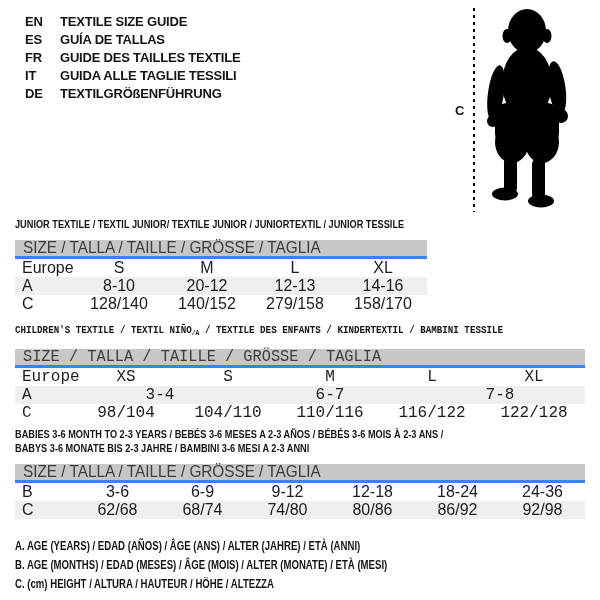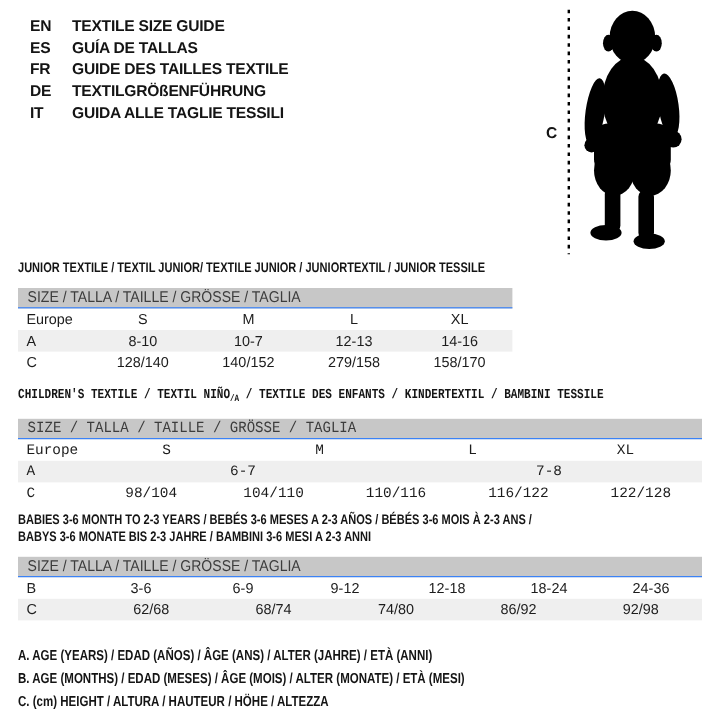--- a/index.html
+++ b/index.html
@@ -20,23 +20,23 @@
   .c-label{position:absolute;left:455px;top:104px;font-size:13px;font-weight:bold;line-height:14px;}
   .baby{position:absolute;left:484px;top:8px;}
 
   
   .table{position:absolute;left:15px;}
   .t-junior{top:217px;width:412px;}
   .t-children{top:323px;width:570px;font-family:Liberation Mono, monospace;}
   .t-babies{top:427px;width:570px;}
   .ttitle{font-size:11.5px;font-weight:bold;line-height:14px;white-space:nowrap;}
   .subpart{font-size:8px;vertical-align:-2px;}
-  .sizebar{margin-top:9px;height:16px;line-height:16px;background:#c7c7c7;border-bottom:1px solid #3b82f6;
-           padding-left:8px;font-size:13px;color:#3c3c3c;}
-  .trow{display:flex;height:18px;line-height:18px;font-size:12px;color:#1c1c1c;}
+  .sizebar{margin-top:9px;height:16px;line-height:16px;background:#c7c7c7;border-bottom:3px solid #3b82f6;
+           padding-left:8px;font-size:17px;color:#3c3c3c;}
+  .trow{display:flex;height:18px;line-height:18px;font-size:16px;color:#1c1c1c;}
   .trow.shaded{background:#efefef;}
   .tlabel{width:60px;padding-left:7px;box-sizing:border-box;}
   .tcell{flex:1;text-align:center;}
 
   
   .footnotes{position:absolute;left:15px;top:537px;}
   .footnote{height:19px;line-height:19px;font-size:12px;font-weight:bold;white-space:nowrap;}
 </style>
 </head>
 <body>
@@ -50,26 +50,26 @@
     </div>
     <div class="legend-row">
       <span class="legend-code">ES</span>
       <span>GUÍA DE TALLAS</span>
     </div>
     <div class="legend-row">
       <span class="legend-code">FR</span>
       <span>GUIDE DES TAILLES TEXTILE</span>
     </div>
     <div class="legend-row">
+      <span class="legend-code">IT</span>
+      <span>GUIDA ALLE TAGLIE TESSILI</span>
+    </div>
+    <div class="legend-row">
       <span class="legend-code">DE</span>
       <span>TEXTILGRÖßENFÜHRUNG</span>
-    </div>
-    <div class="legend-row">
-      <span class="legend-code">IT</span>
-      <span>GUIDA ALLE TAGLIE TESSILI</span>
     </div>
   </div>
 
   <span class="c-label">C</span>
   <svg class="dash-line" width="4" height="204">
     <line x1="2" y1="0" x2="2" y2="204" stroke="#000000" stroke-width="2" stroke-dasharray="3 4"></line>
   </svg>
   <svg class="baby" width="110" height="202" viewBox="0 0 110 202">
     <g fill="#000000">
       <ellipse cx="43" cy="23" rx="19" ry="22"></ellipse>
@@ -104,21 +104,21 @@
     <div class="trow">
       <div class="tlabel">Europe</div>
       <div class="tcell">S</div>
       <div class="tcell">M</div>
       <div class="tcell">L</div>
       <div class="tcell">XL</div>
     </div>
     <div class="trow shaded">
       <div class="tlabel">A</div>
       <div class="tcell">8-10</div>
-      <div class="tcell">10-7</div>
+      <div class="tcell">20-12</div>
       <div class="tcell">12-13</div>
       <div class="tcell">14-16</div>
     </div>
     <div class="trow">
       <div class="tlabel">C</div>
       <div class="tcell">128/140</div>
       <div class="tcell">140/152</div>
       <div class="tcell">279/158</div>
       <div class="tcell">158/170</div>
     </div>
@@ -126,27 +126,29 @@
 
   <div class="table t-children">
     <div class="ttitle">
       <span class="cond80"><span>CHILDREN'S TEXTILE / TEXTIL NIÑO</span><span class="subpart">/A</span><span> / TEXTILE DES ENFANTS / KINDERTEXTIL / BAMBINI TESSILE</span></span>
     </div>
     <div class="sizebar">
       <span class="cond90">SIZE / TALLA / TAILLE / GRÖSSE / TAGLIA</span>
     </div>
     <div class="trow">
       <div class="tlabel">Europe</div>
+      <div class="tcell">XS</div>
       <div class="tcell">S</div>
       <div class="tcell">M</div>
       <div class="tcell">L</div>
       <div class="tcell">XL</div>
     </div>
     <div class="trow shaded">
       <div class="tlabel">A</div>
+      <div class="tcell">3-4</div>
       <div class="tcell">6-7</div>
       <div class="tcell">7-8</div>
     </div>
     <div class="trow">
       <div class="tlabel">C</div>
       <div class="tcell">98/104</div>
       <div class="tcell">104/110</div>
       <div class="tcell">110/116</div>
       <div class="tcell">116/122</div>
       <div class="tcell">122/128</div>
@@ -170,20 +172,21 @@
       <div class="tcell">9-12</div>
       <div class="tcell">12-18</div>
       <div class="tcell">18-24</div>
       <div class="tcell">24-36</div>
     </div>
     <div class="trow shaded">
       <div class="tlabel">C</div>
       <div class="tcell">62/68</div>
       <div class="tcell">68/74</div>
       <div class="tcell">74/80</div>
+      <div class="tcell">80/86</div>
       <div class="tcell">86/92</div>
       <div class="tcell">92/98</div>
     </div>
   </div>
 
   <div class="footnotes">
     <div class="footnote">
       <span class="cond80">A. AGE (YEARS) / EDAD (AÑOS) / ÂGE (ANS) / ALTER (JAHRE) / ETÀ (ANNI)</span>
     </div>
     <div class="footnote">

